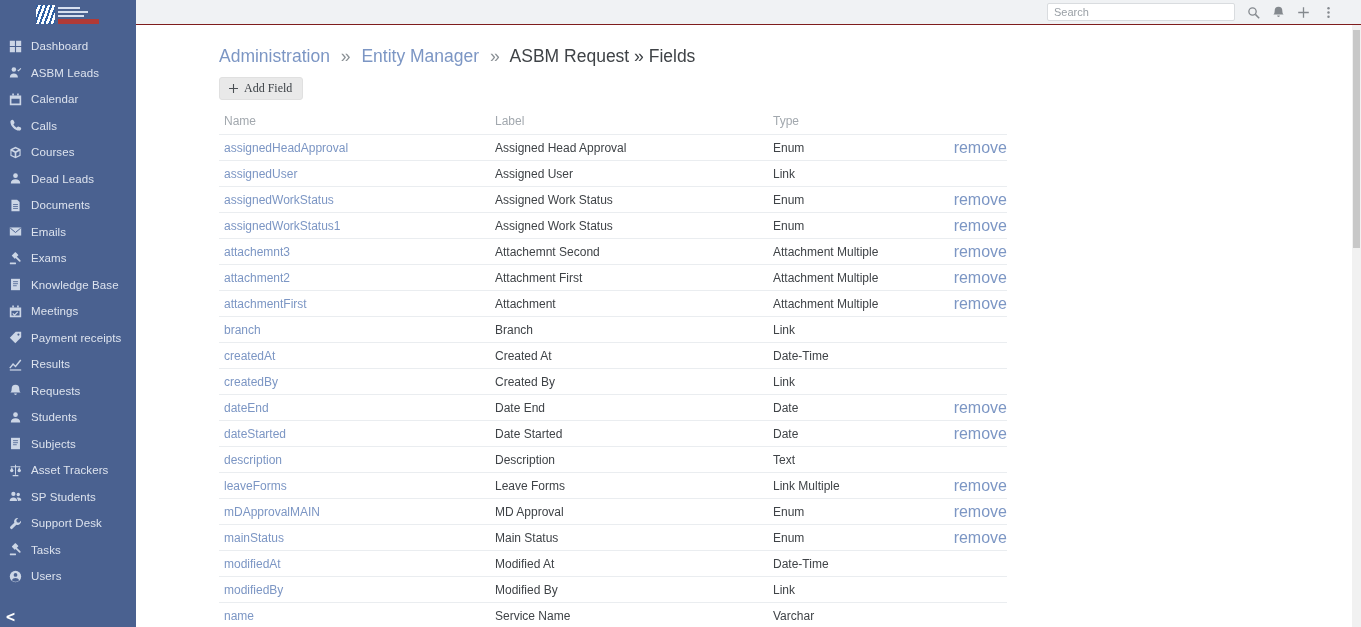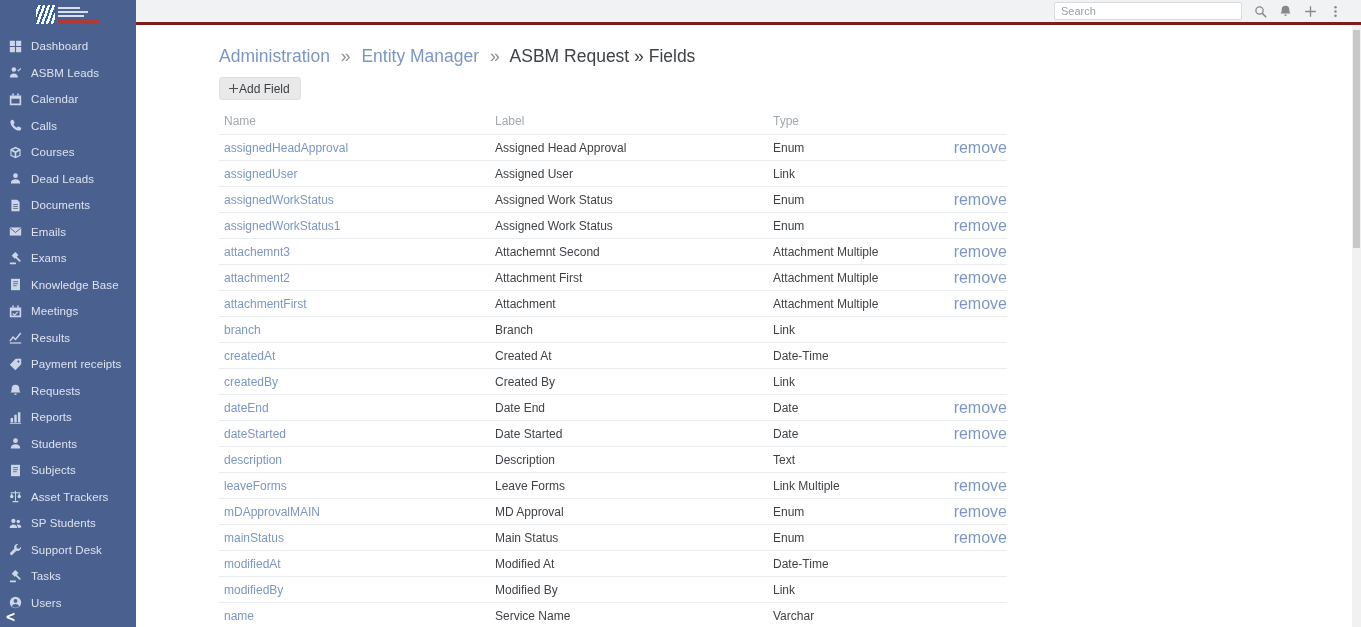--- a/index.html
+++ b/index.html
@@ -27,22 +27,22 @@
   .logo-red{height:5px;width:41px;background:var(--logo-red)}
   .side-nav{margin-top:6px}
   .side-item{display:flex;align-items:center;height:26.5px;padding-left:9px;color:#dde3ee;cursor:pointer}
   .sicon{width:13px;height:13px;margin-right:9px;color:#ccd6e6;flex:none}
   .slabel{font-size:11.5px;letter-spacing:.1px;white-space:nowrap}
   .collapse{position:absolute;left:6px;bottom:2px;color:#fff;font-size:15px;font-weight:bold;
     line-height:1;cursor:pointer;font-family:"DejaVu Sans Mono",monospace}
 
   
   .topbar{position:absolute;left:136px;right:0;top:0;height:25px;background:var(--topbar-bg);
-    border-bottom:3px solid #7f1d1d;display:flex;align-items:center;justify-content:flex-end;
-    padding-right:13px;z-index:2}
+    border-bottom:1px solid #7f1d1d;display:flex;align-items:center;justify-content:flex-end;
+    padding-right:20px;z-index:2}
   .search-input{width:188px;height:18px;border:1px solid #d9dcdf;border-radius:2px;
     font-size:11px;padding:0 6px;color:#555;background:#fff;outline:none;
     font-family:"Liberation Sans",sans-serif}
   .search-input::placeholder{color:#9aa0a6}
   .nav-icons{display:flex;align-items:center;margin-left:6px}
   .nav-icon{width:25px;height:20px;display:flex;align-items:center;justify-content:center;
     color:#84898e;cursor:pointer}
   .nav-icon span{width:13px;height:13px;display:block}
 
   
@@ -50,23 +50,23 @@
   .scroll-thumb{position:absolute;left:1px;top:5px;width:7px;height:218px;background:#c8c8c8}
 
   
   .content{position:absolute;left:136px;top:25px;right:9px;bottom:0;background:#fff;
     padding-left:83px;overflow:hidden}
   .breadcrumb{margin-top:20px;font-size:17.5px;color:#3f4347;line-height:22px}
   .crumb-link{color:var(--accent-link);text-decoration:none;cursor:pointer}
   .crumb-sep{color:#8b9196;margin:0 6px}
   .crumb-current{color:#3f4347}
 
-  .btn-add{display:inline-flex;align-items:center;margin-top:10px;height:23px;
+  .btn-add{display:inline-flex;align-items:center;gap:5px;margin-top:10px;height:23px;
     background:var(--btn-bg);border:1px solid #e0e0e0;border-radius:3px;padding:0 10px 0 8px;
-    font-size:12px;color:#3a3f44;cursor:pointer;font-family:Liberation Sans, sans-serif}
+    font-size:12px;color:#3a3f44;cursor:pointer;font-family:Liberation Serif, serif}
   .btn-plus{width:11px;height:11px;color:#4a4f54;display:block}
 
   .fields-table{margin-top:8px;width:788px}
   .thead,.trow{display:grid;grid-template-columns:276px 278px 160px 1fr;align-items:center;height:26px;font-size:12px}
   .thead{color:#a2a8ae}
   .th-name{padding-left:5px}
   .trow{border-top:1px solid #eaedf0;color:#3f4347}
   .cell-name{color:var(--accent-link);padding-left:5px;text-decoration:none;cursor:pointer;
     white-space:nowrap;overflow:hidden}
   .cell-remove{color:var(--accent-link);justify-self:end;text-decoration:none;cursor:pointer;font-size:16px}
@@ -181,50 +181,42 @@
           <svg viewBox="0 0 16 16">
             <path fill="currentColor" fill-rule="evenodd" d="M1 3h14v12H1V3zm2 4v6h10V7H3zM4 .7h2v2.1H4zM10 .7h2v2.1h-2z"></path>
             <path fill="currentColor" d="M5.1 9.7l1.7 1.7 3.5-3.5 1 1-4.5 4.5-2.7-2.7z"></path>
           </svg>
         </span>
         <span class="slabel">Meetings</span>
       </div>
       <div class="side-item">
         <span class="sicon">
           <svg viewBox="0 0 16 16">
+            <path fill="currentColor" d="M8.2 1H15v6.8L7.8 15 1 8.2z"></path>
+            <circle cx="11.6" cy="4.4" r="1.3" fill="var(--side-bg)"></circle>
+          </svg>
+        </span>
+        <span class="slabel">Payment receipts</span>
+      </div>
+      <div class="side-item">
+        <span class="sicon">
+          <svg viewBox="0 0 16 16">
             <path fill="none" stroke="currentColor" stroke-width="1.8" d="M1 12.5l4-5 3 3 6.5-8"></path>
             <path fill="currentColor" d="M1 14h14v1.5H1z"></path>
           </svg>
         </span>
         <span class="slabel">Results</span>
       </div>
       <div class="side-item">
         <span class="sicon">
           <svg viewBox="0 0 16 16">
-            <path fill="currentColor" d="M8.2 1H15v6.8L7.8 15 1 8.2z"></path>
-            <circle cx="11.6" cy="4.4" r="1.3" fill="var(--side-bg)"></circle>
-          </svg>
-        </span>
-        <span class="slabel">Payment receipts</span>
-      </div>
-      <div class="side-item">
-        <span class="sicon">
-          <svg viewBox="0 0 16 16">
             <path fill="currentColor" d="M8 1a4.7 4.7 0 0 1 4.7 4.7c0 3 .9 4 1.9 4.9H1.4c1-.9 1.9-1.9 1.9-4.9A4.7 4.7 0 0 1 8 1zM6.3 11.8a1.7 1.7 0 0 0 3.4 0z"></path>
           </svg>
         </span>
         <span class="slabel">Requests</span>
-      </div>
-      <div class="side-item">
-        <span class="sicon">
-          <svg viewBox="0 0 16 16">
-            <path fill="currentColor" d="M2 8.5h3v5.5H2zM6.5 4.5h3v9.5h-3zM11 1.5h3v12.5h-3zM1 14.7h14v1.1H1z"></path>
-          </svg>
-        </span>
-        <span class="slabel">Reports</span>
       </div>
       <div class="side-item">
         <span class="sicon">
           <svg viewBox="0 0 16 16">
             <circle cx="8" cy="4.5" r="2.9" fill="currentColor"></circle>
             <path fill="currentColor" d="M2.2 14c0-3.2 2.5-5 5.8-5s5.8 1.8 5.8 5z"></path>
           </svg>
         </span>
         <span class="slabel">Students</span>
       </div>

